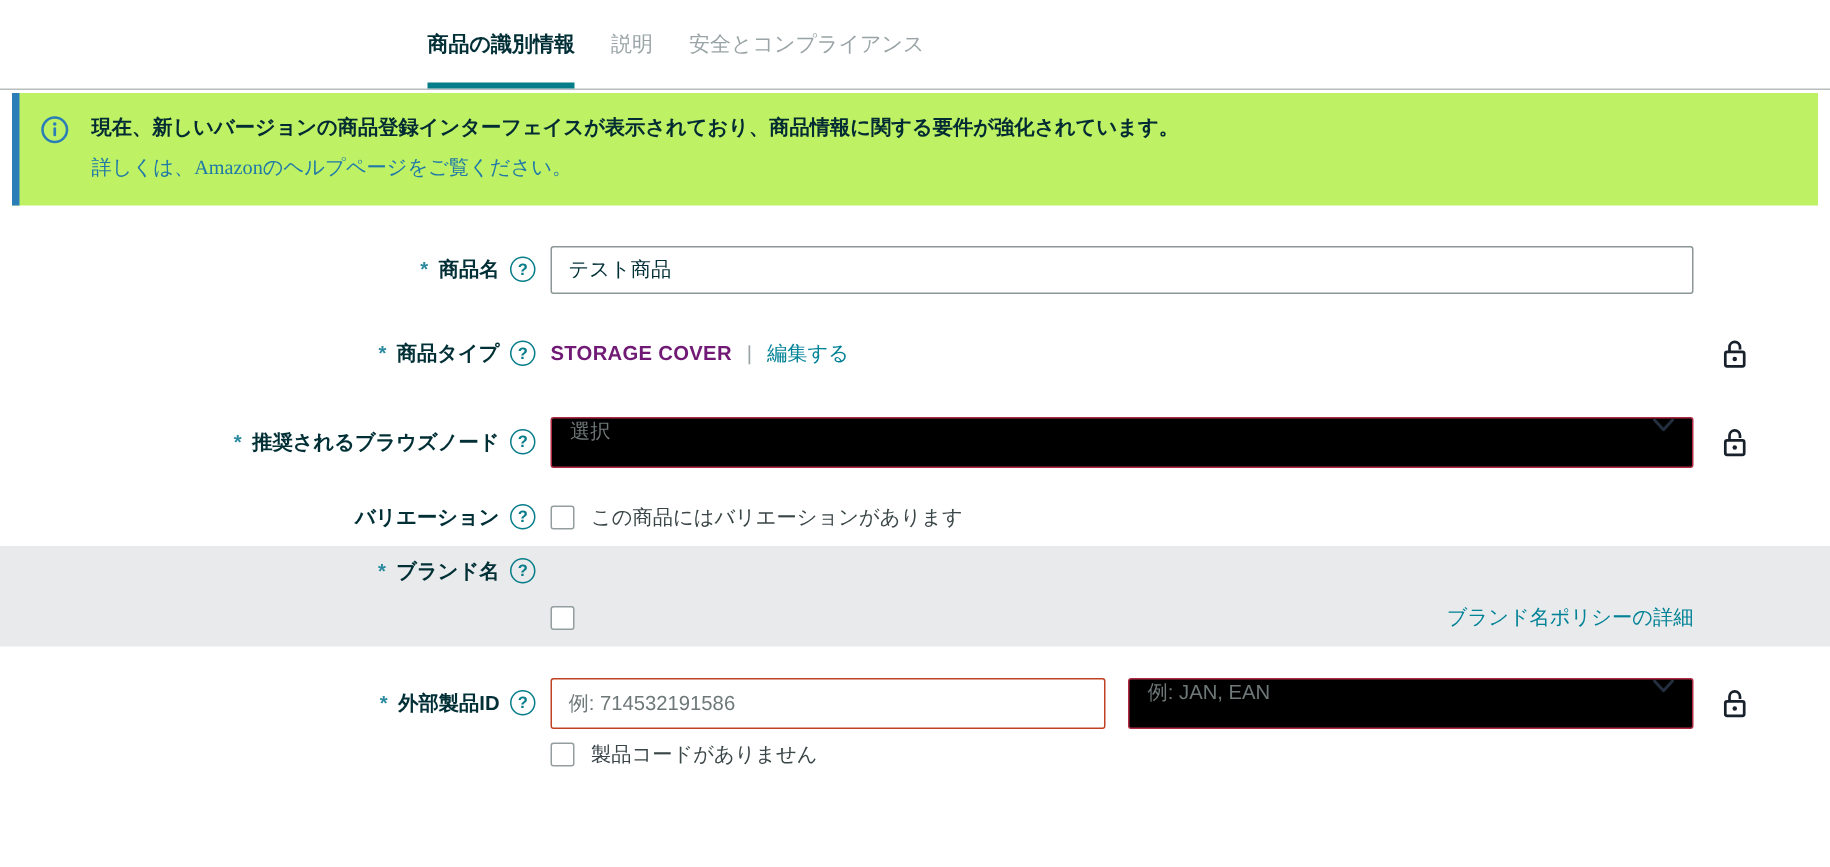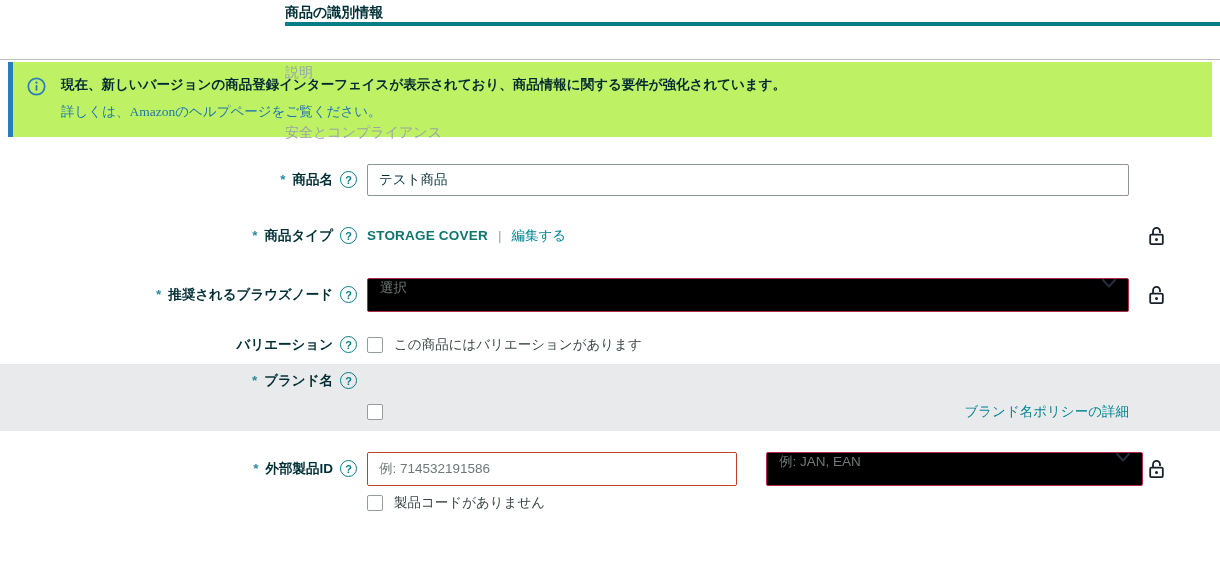--- a/index.html
+++ b/index.html
@@ -10,24 +10,23 @@
     font-family:"Liberation Sans","DejaVu Sans",sans-serif;
     color:#002f36;
     overflow:hidden;
   }
 
   
   .tabbar {
     height:60px;
     display:flex;
     align-items:stretch;
-    gap:34px;
+    gap:24px;
     padding-left:285px;
     border-bottom:1px solid #b9bdbd;
-    flex-direction:column;
   }
   .tab {
     display:flex; align-items:center;
     font-size:14px;
     color:#9aa4a6;
     border-bottom:4px solid transparent;
     padding-top:4px;
     cursor:pointer;
     white-space:nowrap;
   }
@@ -115,33 +114,33 @@
   .checkbox {
     width:16px; height:16px;
     border:1px solid #949e9e;
     border-radius:2px;
     background:#fff;
     flex:0 0 auto;
     cursor:pointer;
   }
   .cb-label { margin-left:11px; font-size:13.5px; color:#3a4547; }
 
-  .ptype-value { font-size:13.5px; font-weight:bold; color:#0f766e; letter-spacing:.2px; }
+  .ptype-value { font-size:13.5px; font-weight:bold; color:#701a75; letter-spacing:.2px; }
   .sep { color:#9aa4a6; margin:0 10px; font-size:13.5px; }
   .teal-link { color:#008296; font-size:13.5px; text-decoration:none; cursor:pointer; }
 
   .gray-band { background:#e9eaeb; padding:8px 0 10px 0; margin-top:10px; }
   .mt30 { margin-top:30px; }
   .mt32 { margin-top:32px; }
   .mt24 { margin-top:24px; }
   .mt21 { margin-top:21px; }
   .mt13 { margin-top:13px; }
   .mt8  { margin-top:8px; }
 
-  .split-fields { gap:29px; }
+  .split-fields { gap:15px; }
   .split-fields .f1 { width:370px; flex:0 0 370px; }
   .split-fields .f2 { width:377px; flex:0 0 377px; }
   .spread { justify-content:space-between; }
 </style>
 </head>
 <body>
 
 <div class="tabbar">
   <div class="tab active">商品の識別情報</div>
   <div class="tab">説明</div>

